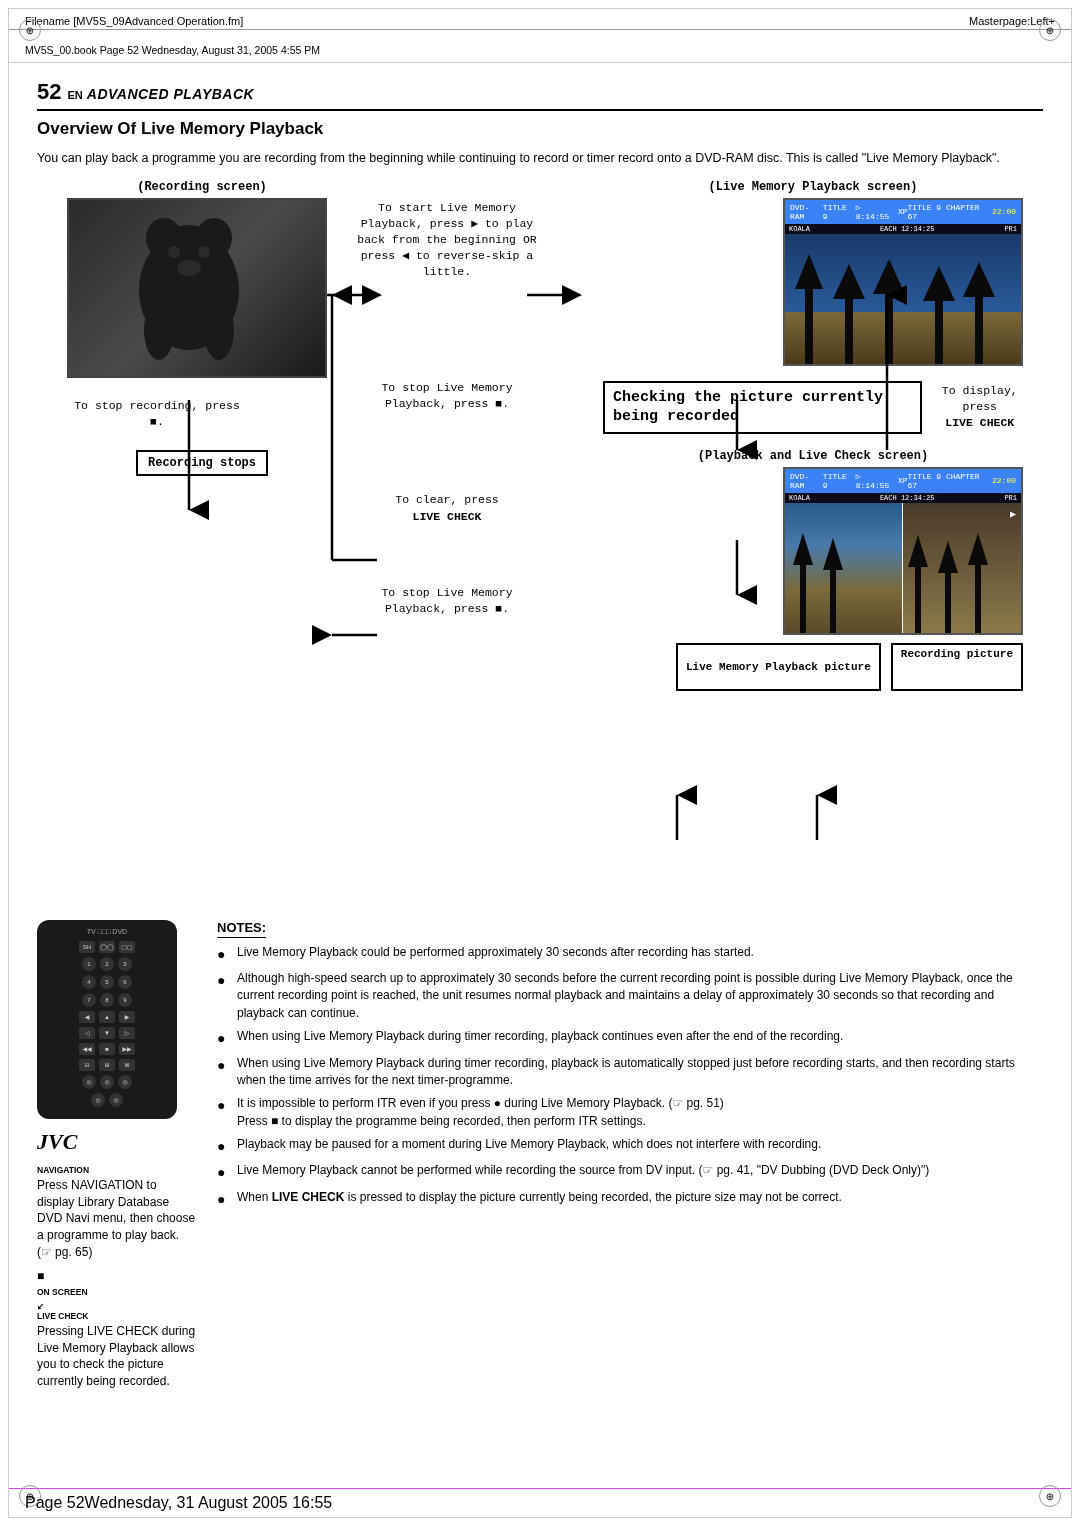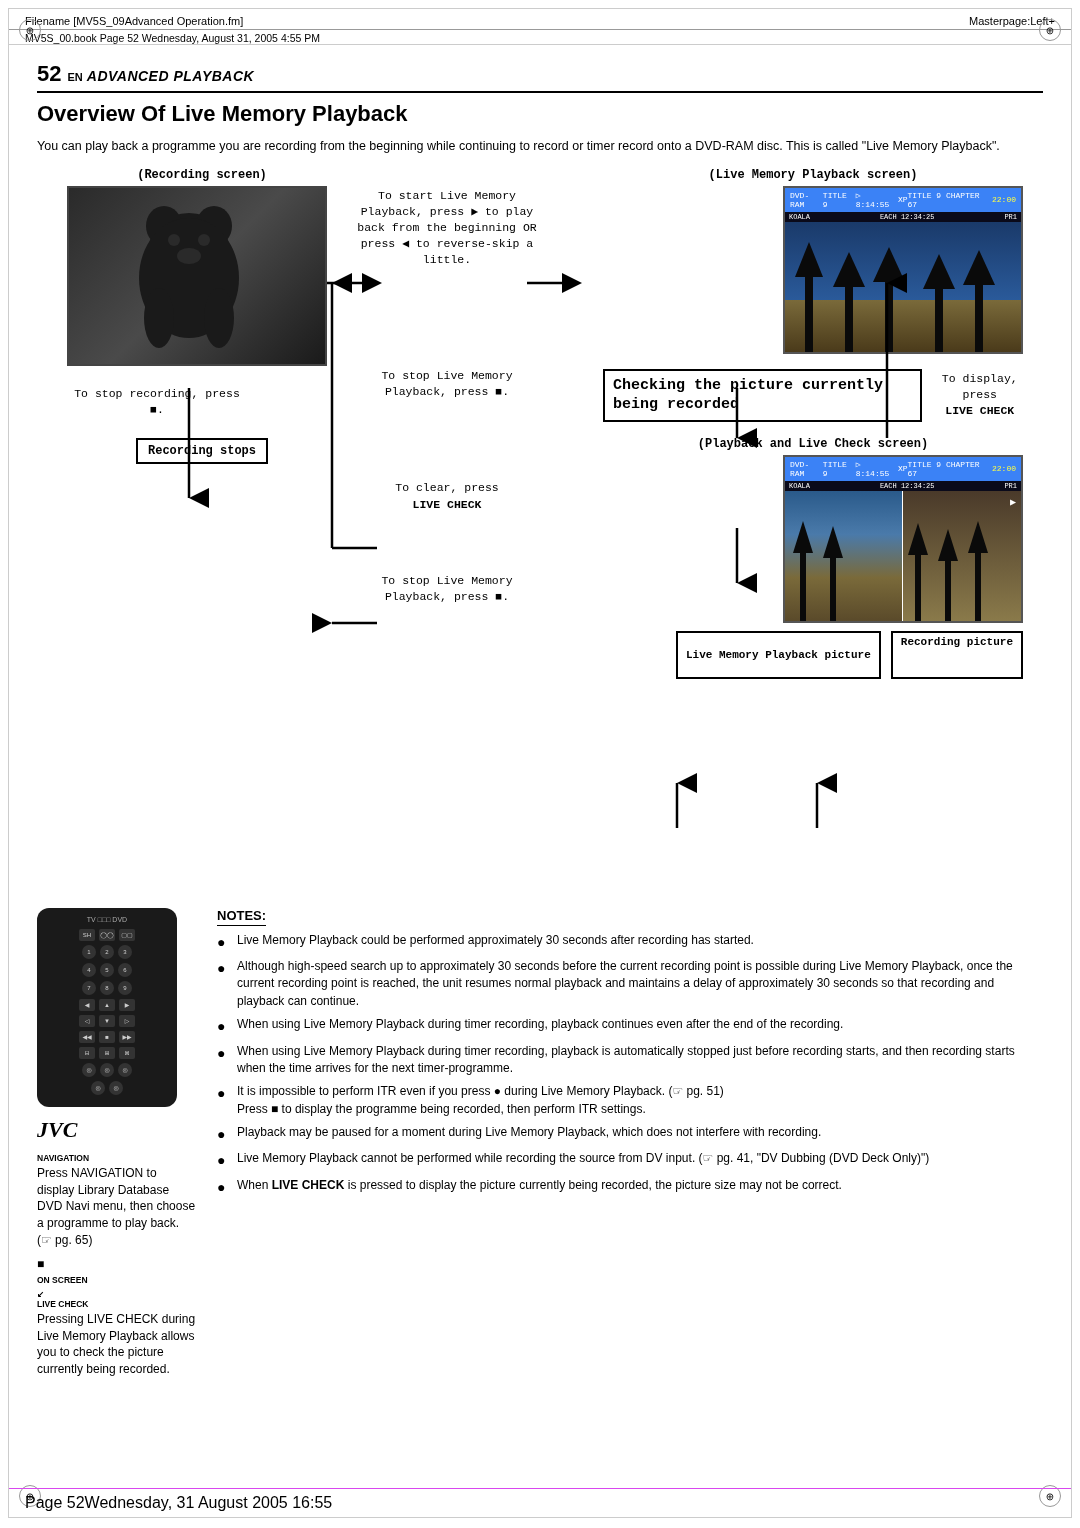--- a/index.html
+++ b/index.html
@@ -27,23 +27,24 @@
       justify-content: space-between;
       padding: 6px 16px 2px 16px;
       font-size: 11px;
       border-bottom: 1px solid #999;
       align-items: center;
     }
 
     .sub-meta {
       display: flex;
       justify-content: space-between;
-      padding: 2px 16px 0 16px;
+      padding: 2px 16px 6px 16px;
       font-size: 10.5px;
       border-bottom: 1px solid #ccc;
+      margin-top: 12px;
     }
 
     
     .corner {
       position: absolute;
       width: 22px;
       height: 22px;
       border-radius: 50%;
       border: 1.5px solid #999;
       display: flex; align-items: center; justify-content: center;
@@ -78,21 +79,21 @@
       margin-right: 4px;
     }
     .chapter-title-text {
       font-size: 14px;
       font-weight: bold;
       font-style: italic;
       letter-spacing: 0.5px;
     }
 
     .page-title {
-      font-size: 22px;
+      font-size: 17px;
       font-weight: bold;
       margin-bottom: 10px;
     }
 
     .intro-text {
       font-size: 12.5px;
       line-height: 1.5;
       margin-bottom: 12px;
     }
 

